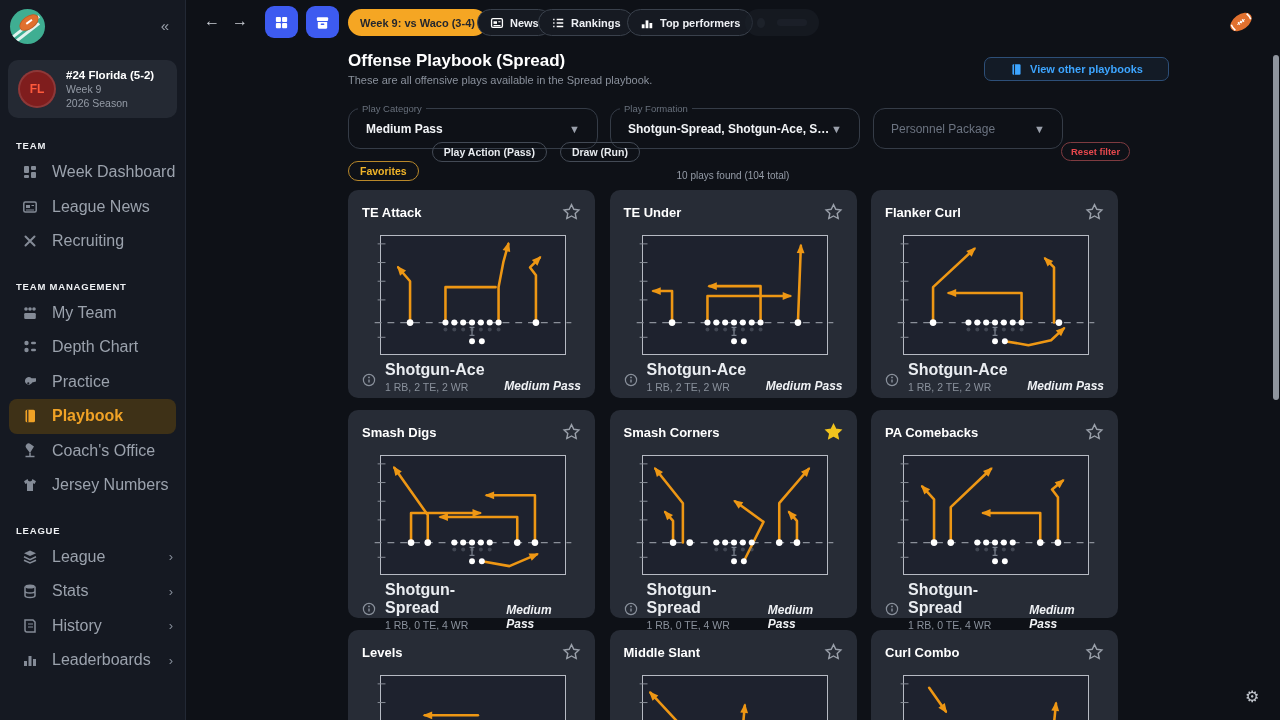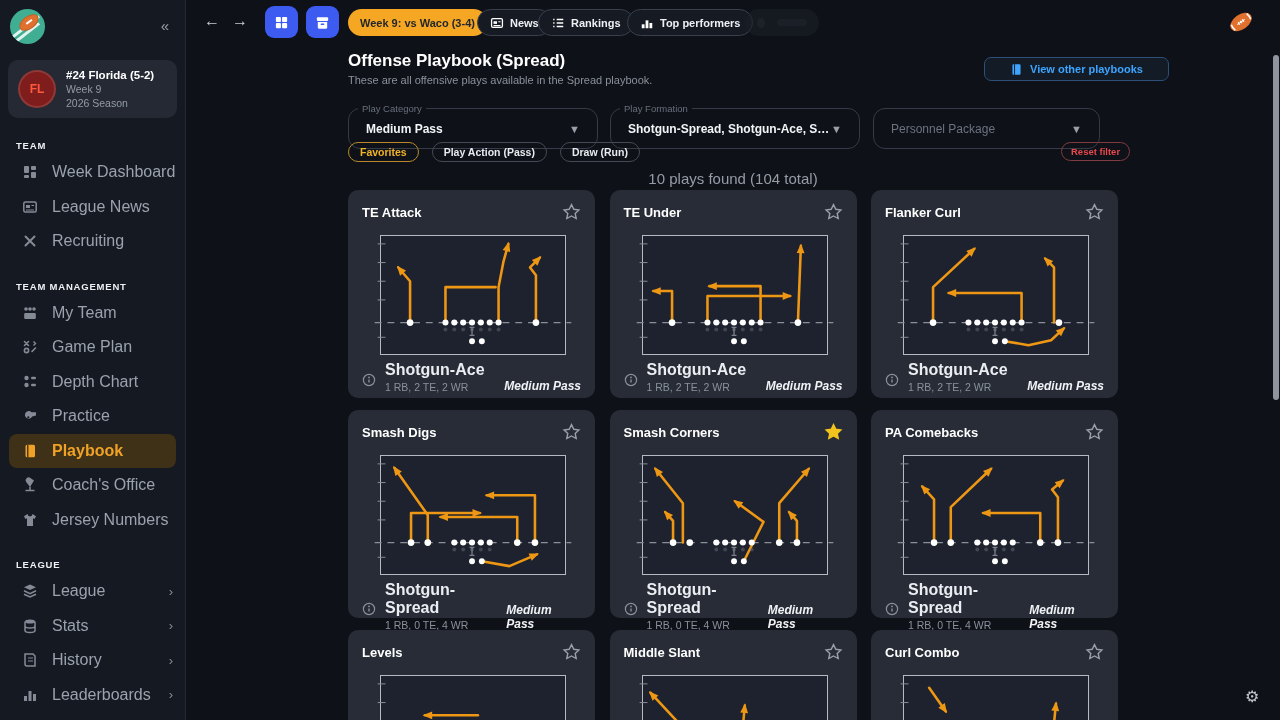--- a/index.html
+++ b/index.html
@@ -53,24 +53,24 @@
   .select { position:absolute; top:108px; height:41px; border:1px solid #353c47; border-radius:12px; background:#0e1117;
     display:flex; align-items:center; padding:0 17px; cursor:pointer; }
   .select .flabel { position:absolute; top:-6px; left:9px; background:#0e1117; padding:0 4px; font-size:9.5px; color:#68707c; }
   .select .val { font-size:12px; font-weight:bold; color:#f2f4f7; white-space:nowrap; overflow:hidden;
     text-overflow:ellipsis; max-width:208px; }
   .select .ph { font-size:12px; color:#6b7380; }
   .select .caret { margin-left:auto; color:#9aa0ab; font-size:11px; }
   .chips { position:absolute; left:348px; top:142px; display:flex; gap:13px; }
   .chip { height:20px; border-radius:10px; border:1px solid #434a55; color:#e7eaee; font-size:10.5px; font-weight:bold;
     display:flex; align-items:center; padding:0 11px; cursor:pointer; }
-  .chip.accent { border-color:#b8882a; color:#f0b429; }
+  .chip.accent { border-color:#b8882a; color:#f0b429;margin-top:19px; }
   .reset-btn { position:absolute; left:1061px; top:142px; height:19px; border-radius:10px; border:1px solid #7e3b40;
     color:#e5484d; font-size:9.5px; font-weight:bold; display:flex; align-items:center; padding:0 9px; cursor:pointer; }
-  .count { position:absolute; left:348px; top:170px; width:770px; text-align:center; font-size:15px; color:#959ca7; }
+  .count { position:absolute; left:348px; top:170px; width:770px; text-align:center; font-size:10px; color:#959ca7; }
 
   
   #cards { position:absolute; left:348px; top:190px; width:772px; height:530px; overflow:hidden;
     display:grid; grid-template-columns:repeat(3,247px); column-gap:14.5px; row-gap:12px; }
   .card { width:247px; height:208px; background:#272c36; border-radius:10px; padding:13px 14px; position:relative; cursor:pointer; }
   .card-head { display:flex; align-items:flex-start; justify-content:space-between; }
   .card-title { font-size:13px; font-weight:bold; color:#fff; padding-top:2px; }
   .star { width:19px; height:18px; cursor:pointer; }
   .star path { fill:none; stroke:#9aa0aa; stroke-width:1.4; }
   .star.fav path { fill:#f2c41d; stroke:#f2c41d; }
@@ -139,28 +139,20 @@
           <svg class="ico" viewBox="0 0 16 16">
             <circle cx="4" cy="4" r="1.8" fill="currentColor"></circle>
             <circle cx="8" cy="4" r="1.8" fill="currentColor"></circle>
             <circle cx="12" cy="4" r="1.8" fill="currentColor"></circle>
             <rect x="2.2" y="8" width="11.6" height="6" rx="1.2" fill="currentColor"></rect>
           </svg>
           <span class="lbl">My Team</span>
         </div>
         <div class="nav-item">
           <svg class="ico" viewBox="0 0 16 16">
-            <path d="M2.5 2.5l4 4m0-4l-4 4M10 12.5l3.5-3.5" stroke="currentColor" stroke-width="1.6" stroke-linecap="round" fill="none"></path>
-            <circle cx="4.5" cy="11.5" r="2.1" fill="none" stroke="currentColor" stroke-width="1.6"></circle>
-            <path d="M11.5 2.5l2 2-2 2" stroke="currentColor" stroke-width="1.4" fill="none"></path>
-          </svg>
-          <span class="lbl">Game Plan</span>
-        </div>
-        <div class="nav-item">
-          <svg class="ico" viewBox="0 0 16 16">
             <circle cx="4.5" cy="4" r="2.2" fill="currentColor"></circle>
             <rect x="9" y="2.8" width="5" height="2.4" rx="1.2" fill="currentColor"></rect>
             <circle cx="4.5" cy="11" r="2.2" fill="currentColor"></circle>
             <rect x="9" y="9.8" width="5" height="2.4" rx="1.2" fill="currentColor"></rect>
           </svg>
           <span class="lbl">Depth Chart</span>
         </div>
         <div class="nav-item">
           <svg class="ico" viewBox="0 0 16 16">
             <path d="M9.5 4.2H14v3.2l-3.8 1a3.8 3.8 0 1 1-.7-4.2z" fill="currentColor"></path>
@@ -300,21 +292,21 @@
   <div class="select" style="left:348px; width:250px">
     <div class="flabel">Play Category</div>
     <div class="val">Medium Pass</div>
     <div class="caret">▼</div>
   </div>
   <div class="select" style="left:610px; width:250px">
     <div class="flabel">Play Formation</div>
     <div class="val">Shotgun-Spread, Shotgun-Ace, Shotgun-...</div>
     <div class="caret">▼</div>
   </div>
-  <div class="select" style="left:873px; width:227px">
+  <div class="select" style="left:873px; width:190px">
     <div class="ph">Personnel Package</div>
     <div class="caret">▼</div>
   </div>
 
   <div class="chips" id="chips">
       <div class="chip accent">Favorites</div>
       <div class="chip">Play Action (Pass)</div>
       <div class="chip">Draw (Run)</div>
     </div>
   <div class="reset-btn">Reset filter</div>

